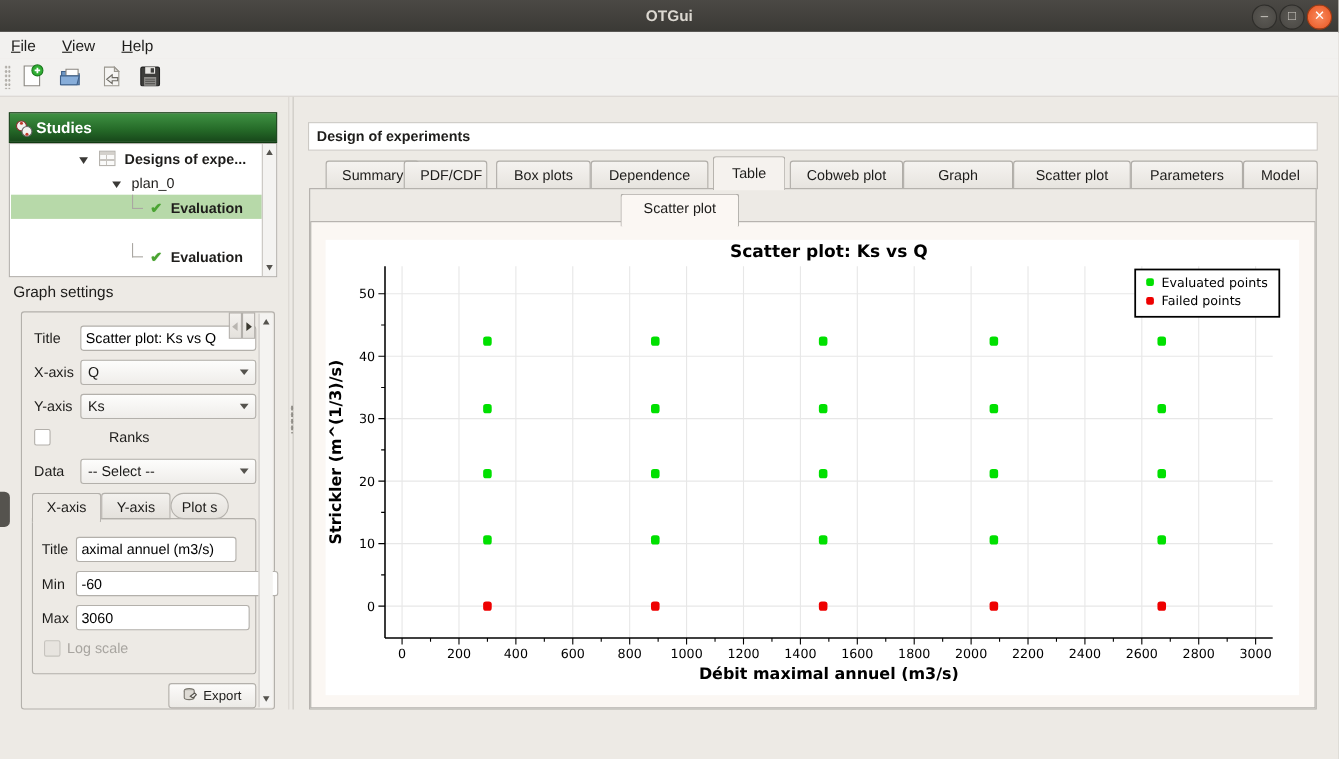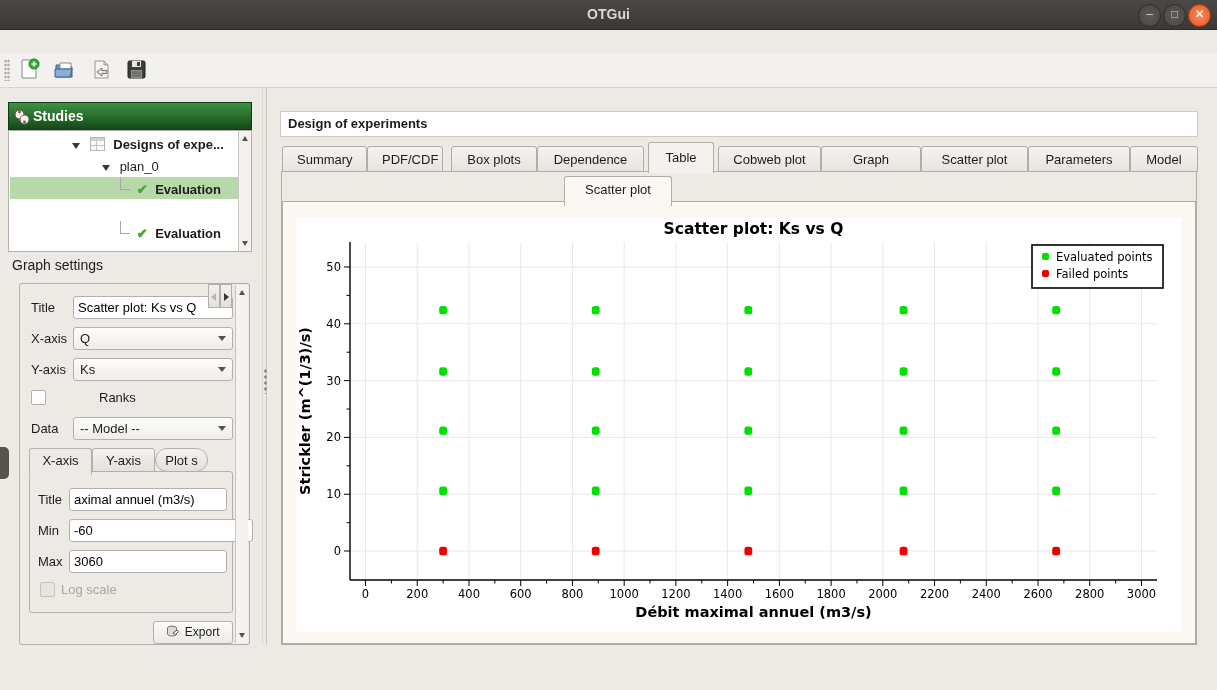--- a/index.html
+++ b/index.html
@@ -89,20 +89,25 @@
 
 <div id="window">
 
   <div class="a" id="titlebar">
     <div class="title">OTGui</div>
     <div class="a winbtn" style="right:56px;">–</div>
     <div class="a winbtn" style="right:31px;">□</div>
     <div class="a winbtn" id="btn-close" style="right:6px;">✕</div>
   </div>
 
+  <div class="a" id="menubar">
+    <span class="menuitem"><u>F</u>ile</span>
+    <span class="menuitem"><u>V</u>iew</span>
+    <span class="menuitem"><u>H</u>elp</span>
+  </div>
 
   <div class="a" id="toolbar">
     <div class="a tbtn" style="left:16px;">
       <svg width="26" height="26" viewBox="0 0 26 26">
         <path d="M6 3 h10 l4 4 v14 h-14 z" fill="#fefefe" stroke="#8a8781"></path>
         <path d="M16 3 l4 4 h-4 z" fill="#dcd9d4" stroke="#8a8781"></path>
         <circle cx="18" cy="7" r="5" fill="#2fae33" stroke="#1a7a1d"></circle>
         <path d="M18 4.5 v5 M15.5 7 h5" stroke="#fff" stroke-width="1.6"></path>
       </svg>
     </div>
@@ -180,37 +185,37 @@
     </div>
     <span class="flabel" style="left:11px;top:74px;">Y-axis</span>
     <div class="combo" style="left:53px;top:74px;width:160px;">
       <span>Ks</span>
       <span class="arr"></span>
     </div>
     <span class="cb" style="left:11px;top:106px;"></span>
     <span class="flabel" style="left:33px;top:102px;margin-left:46px;">Ranks</span>
     <span class="flabel" style="left:11px;top:133px;">Data</span>
     <div class="combo" style="left:53px;top:133px;width:160px;">
-      <span>-- Model --</span>
+      <span>-- Select --</span>
       <span class="arr"></span>
     </div>
 
     <div class="stab active" style="left:9px;top:164px;width:63px;">X-axis</div>
     <div class="stab" style="left:72px;top:164px;width:63px;">Y-axis</div>
     <div class="stab" style="left:135px;top:164px;width:53px;border-radius:12px;">Plot s</div>
     <div class="tscroll-btn" style="left:188px;">
         <span class="tri-l" style="border-right-color:#b9b6b1;"></span>
       </div>
     <div class="tscroll-btn" style="left:200px;">
         <span class="tri-r"></span>
       </div>
 
     <div id="axis-tabpane">
       <span class="flabel" style="left:8px;top:16px;">Title</span>
-      <input class="field" style="left: 39px; top: 16px; width: 158px;" value="aximal annuel (m3/s)">
+      <input class="field" style="left: 39px; top: 16px; width: 146px;" value="aximal annuel (m3/s)">
       <span class="flabel" style="left:8px;top:47px;">Min</span>
       <input class="field" style="left: 39px; top: 47px; width: 184px;" value="-60">
       <span class="flabel" style="left:8px;top:78px;">Max</span>
       <input class="field" style="left: 39px; top: 78px; width: 158px;" value="3060">
       <span class="cb dis" style="left:10px;top:110px;"></span>
       <span class="flabel" style="left:31px;top:106px;color:#a8a5a0;">Log scale</span>
     </div>
 
     <div class="btn" style="left:133px;top:337px;width:80px;height:23px;line-height:21px;">
       <svg style="vertical-align:-3px;" width="15" height="15" viewBox="0 0 15 15">
@@ -227,21 +232,21 @@
   </div>
 
   <div class="a" id="left-handle"></div>
   <div class="a" id="splitter-line"></div>
   <div class="a" id="splitter-dots"></div>
 
   <div class="a" id="doc-header">Design of experiments</div>
 
   <div class="a" id="tab-outer"></div>
 
-  <div class="mtab" style="left:282px;width:85px;">Summary</div>
+  <div class="mtab" style="left:296px;width:85px;">Summary</div>
   <div class="mtab" style="left:367px;width:76px;">PDF/CDF</div>
   <div class="mtab" style="left:451px;width:86px;">Box plots</div>
   <div class="mtab" style="left:537px;width:107px;">Dependence</div>
   <div class="mtab active" style="left:648px;width:66px;">Table</div>
   <div class="mtab" style="left:718px;width:103px;">Cobweb plot</div>
   <div class="mtab" style="left:821px;width:100px;">Graph matrix</div>
   <div class="mtab" style="left:921px;width:107px;">Scatter plot</div>
   <div class="mtab" style="left:1028px;width:102px;">Parameters</div>
   <div class="mtab" style="left:1130px;width:68px;">Model</div>
 

